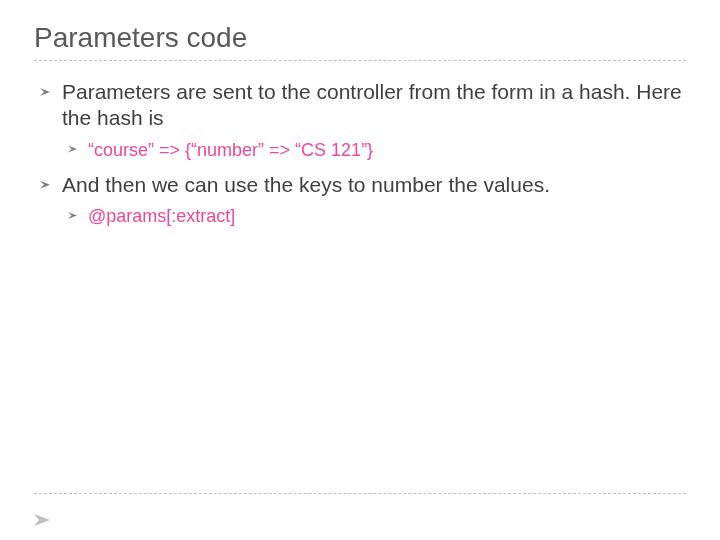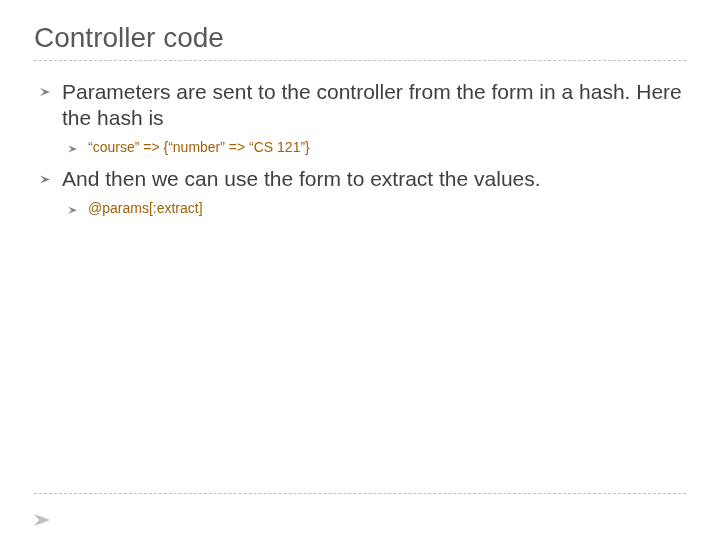--- a/index.html
+++ b/index.html
@@ -53,23 +53,23 @@
     clip-path: polygon(0 0, 100% 50%, 0 100%, 40% 50%);
   }
   .sub {
     list-style: none;
     padding: 0;
     margin: 6px 0 4px 0;
   }
   .sub > li {
     position: relative;
     padding-left: 26px;
-    font-size: 14px;
+    font-size: 18px;
     line-height: 1.35;
-    color: #a16207;
+    color: #ec4899;
     margin-bottom: 6px;
   }
   .sub > li::before {
     content: "";
     position: absolute;
     left: 6px;
     top: 8px;
     width: 9px;
     height: 7px;
     background: #808080;
@@ -92,34 +92,34 @@
   }
   .corner-arrow svg {
     display: block;
   }
 </style>
 </head>
 <body>
 
 <div class="slide">
 
-  <h1 class="title">Controller code</h1>
+  <h1 class="title">Parameters code</h1>
   <hr class="hr-dashed">
 
   <ul class="bullets">
     <li>
       <span>Parameters are sent to the controller from the form in a hash.  Here the hash is</span>
       <ul class="sub">
         <li>
           <span>“course” =&gt; {“number” =&gt; “CS 121”}</span>
         </li>
       </ul>
     </li>
     <li>
-      <span>And then we can use the form to extract the values.</span>
+      <span>And then we can use the keys to number the values.</span>
       <ul class="sub">
         <li>
           <span>@params[:extract]</span>
         </li>
       </ul>
     </li>
   </ul>
 
   <hr class="bottom-rule">
 

